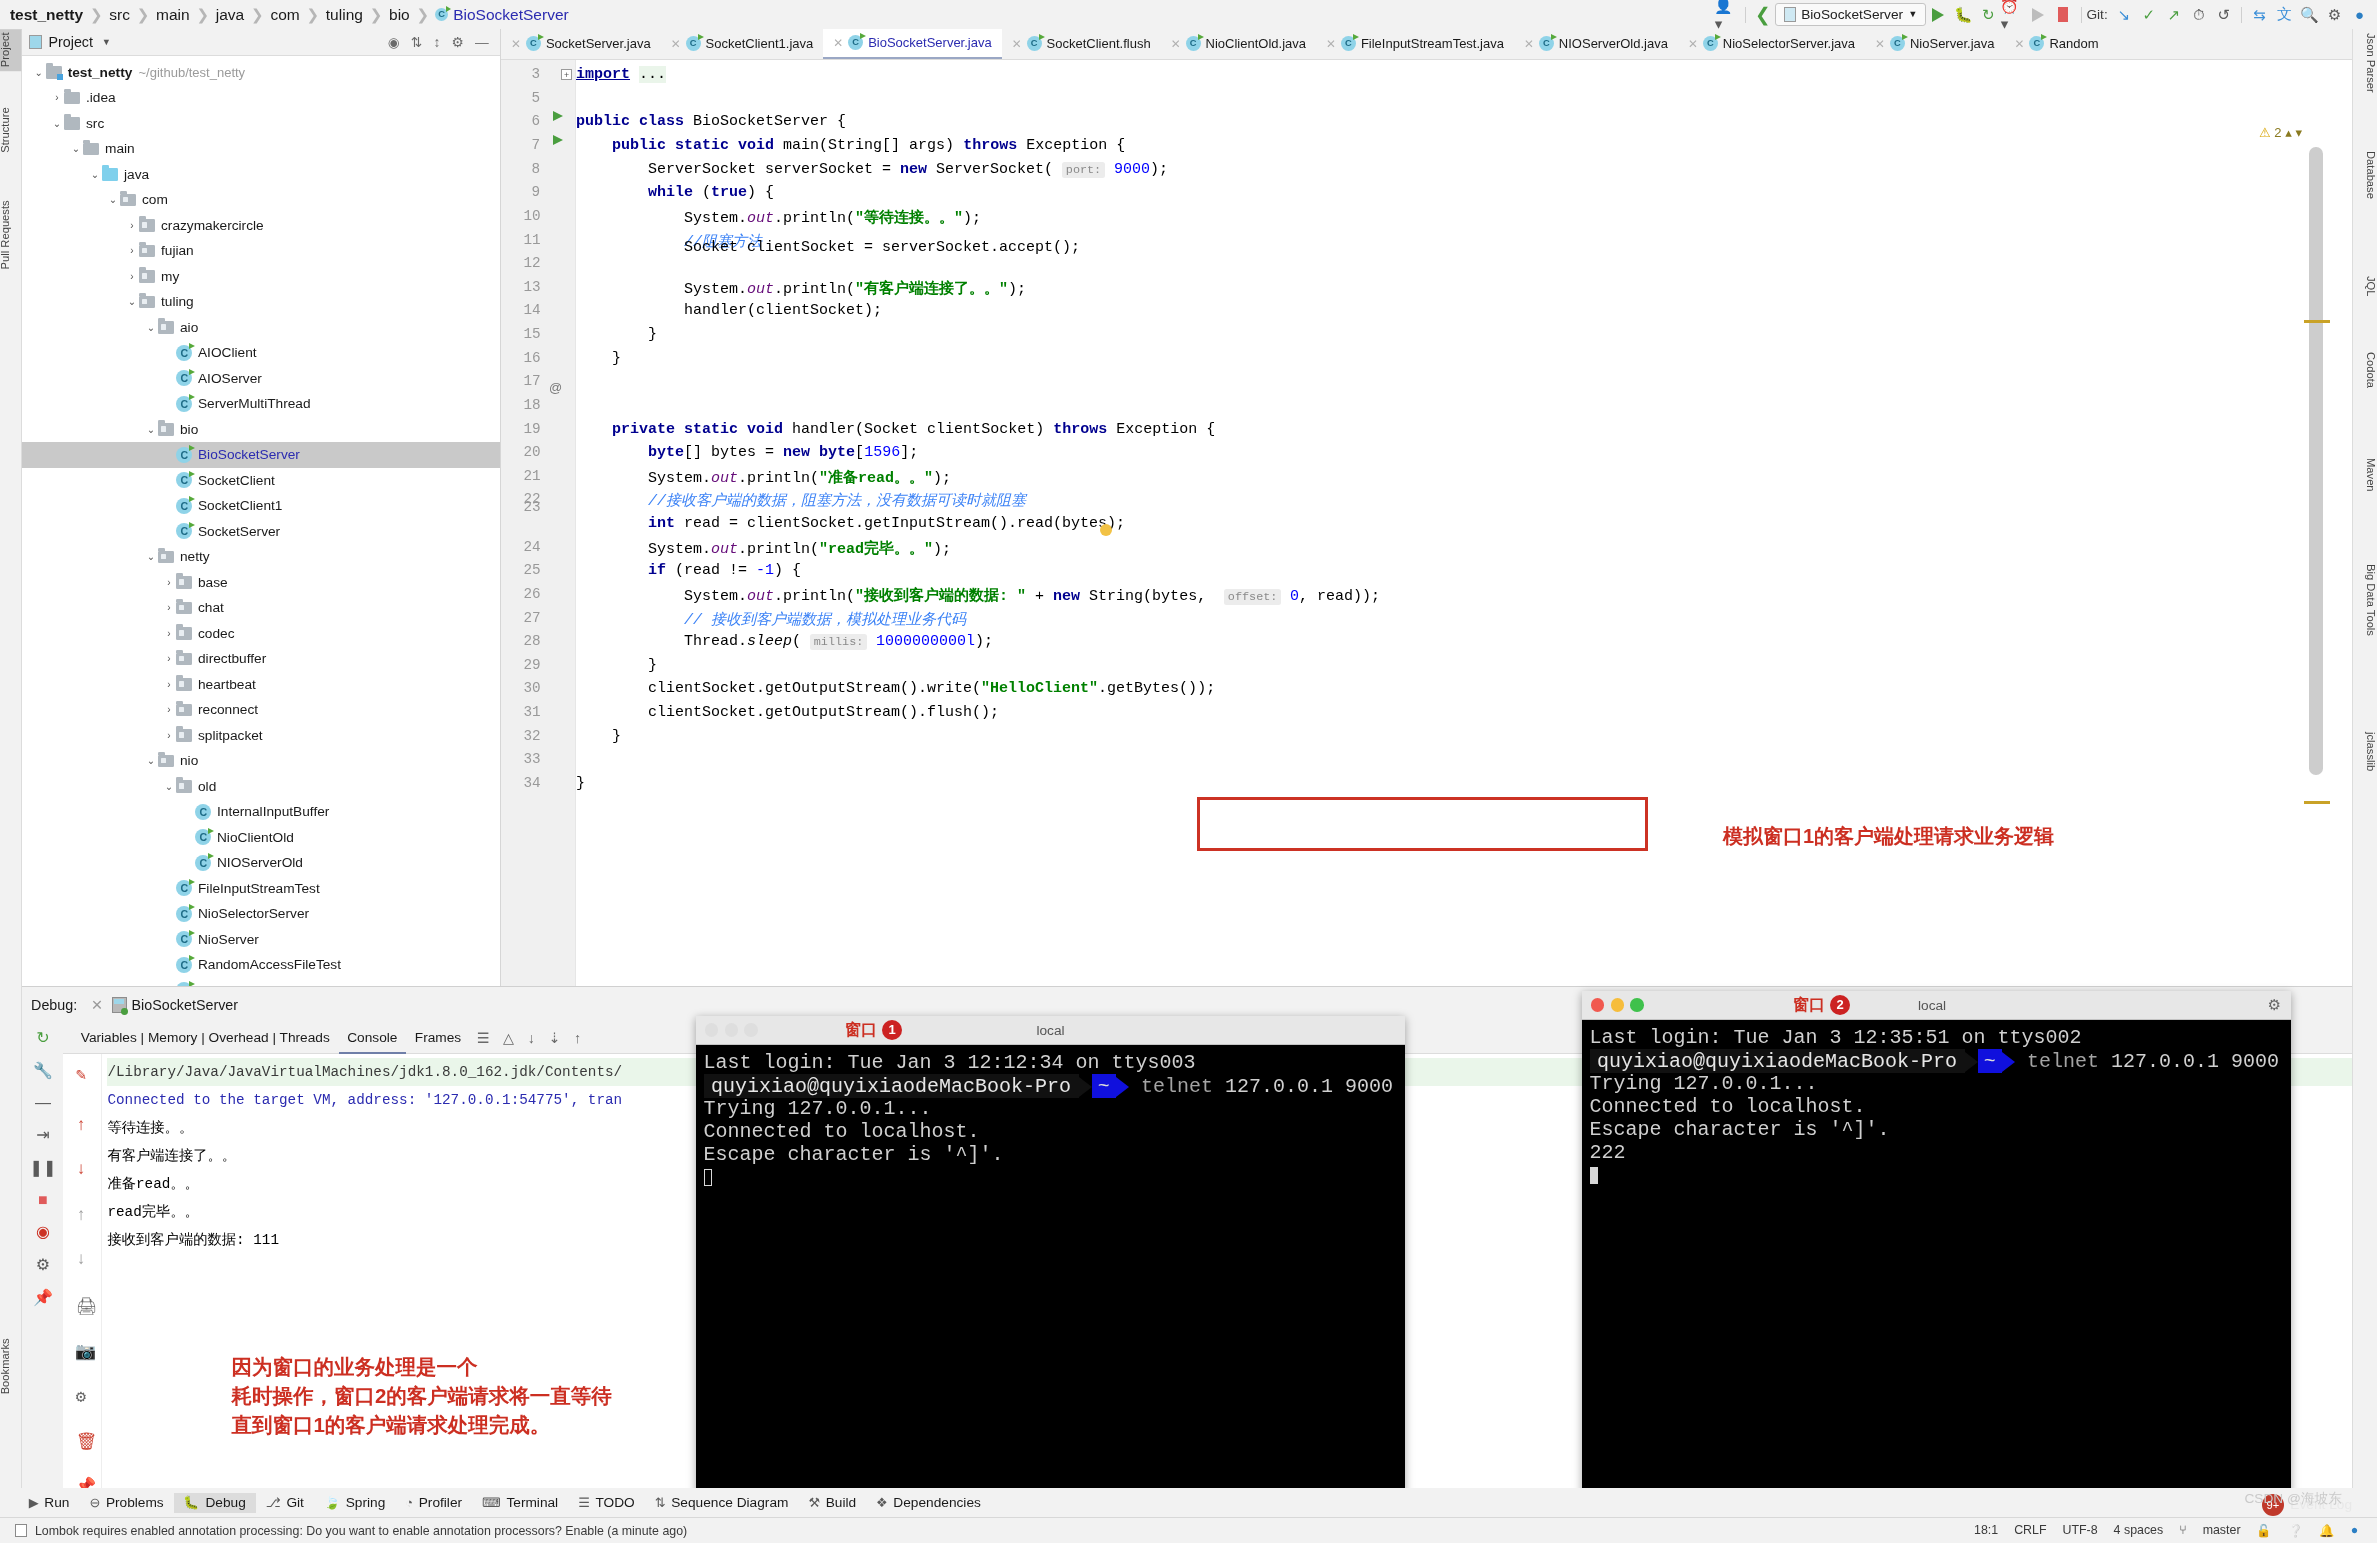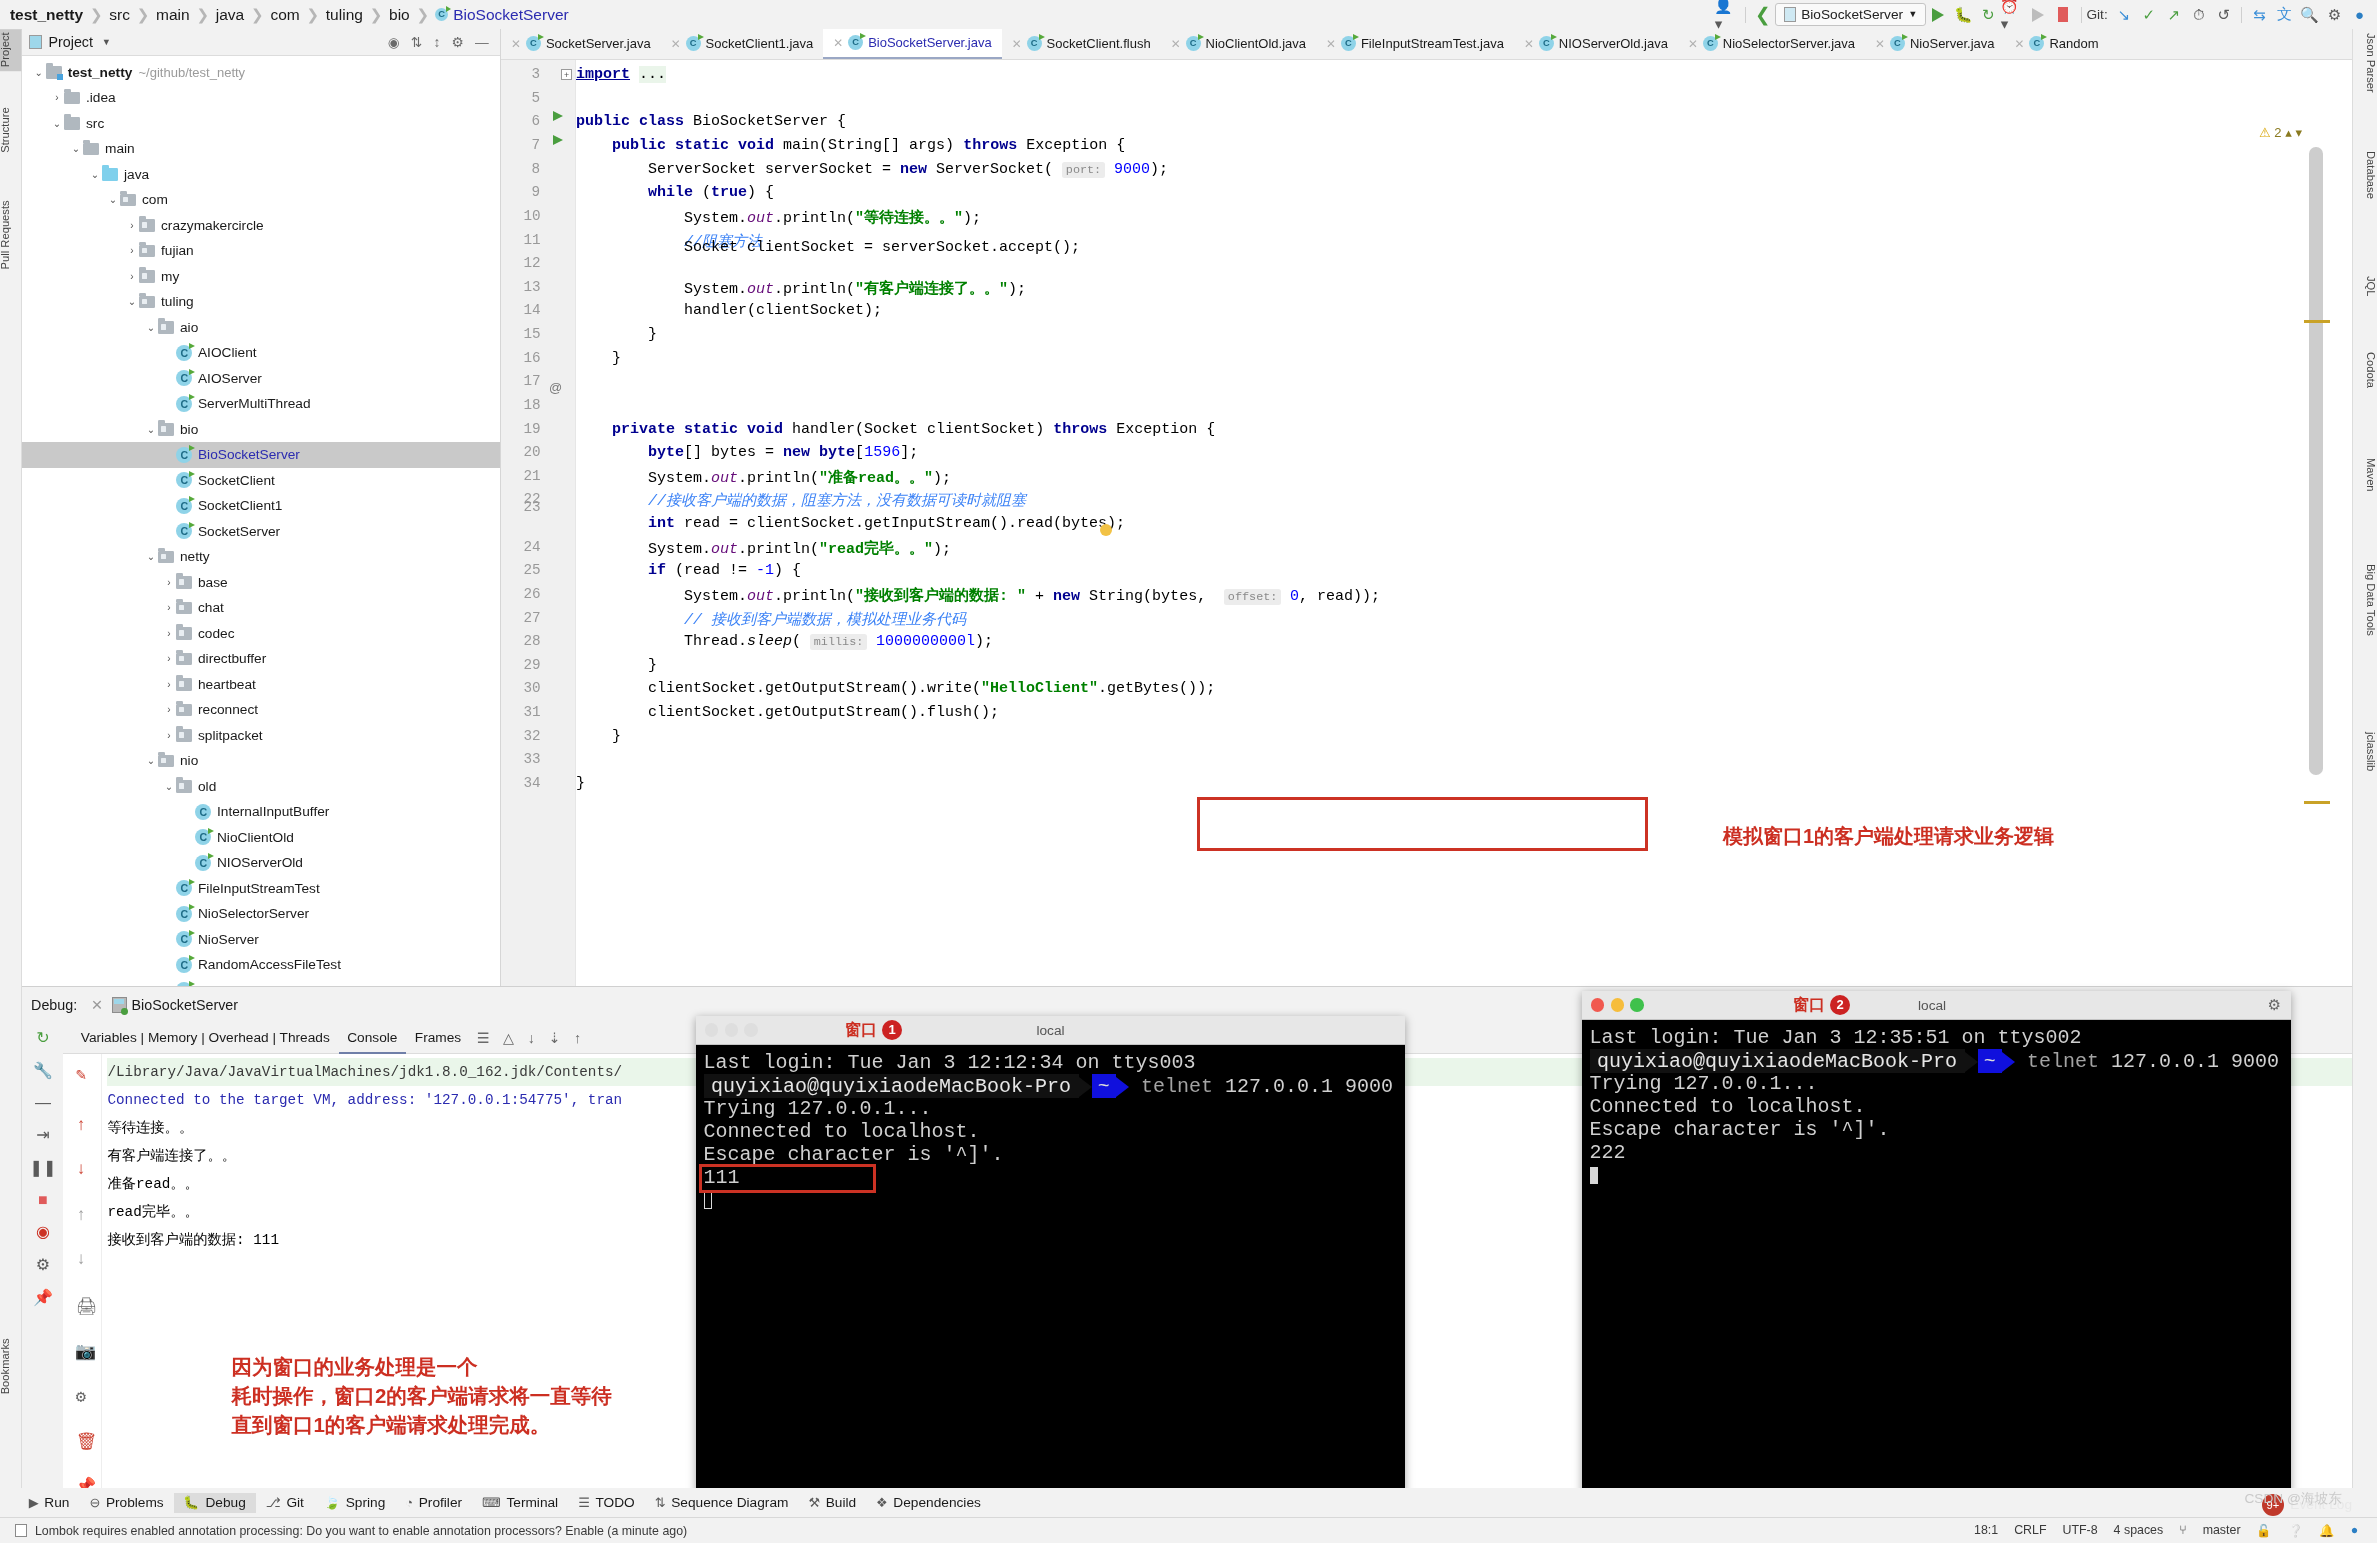--- a/index.html
+++ b/index.html
@@ -683,24 +683,20 @@
   <div class="termbody">
     <div>Last login: Tue Jan  3 12:12:34 on ttys003</div>
     <div>
       <span class="pprompt">quyixiao@quyixiaodeMacBook-Pro</span><span class="parrow"></span><span class="pblue">~</span><span class="pbluearr"></span>
       <span class="tgreen">telnet</span>
       <span>127.0.0.1 9000</span>
     </div>
     <div>Trying 127.0.0.1...</div>
     <div>Connected to localhost.</div>
     <div>Escape character is '^]'.</div>
-    <div style="position:relative;">
-      <span>111</span>
-      <span class="redbox" style="left:-5px; top:-1.9px; width:177px; height:29px;"></span>
-    </div>
     <div><span class="caret-out"></span></div>
   </div>
 </div>
 
 <div class="term" style="left:1582px; top:991px; width:709px; height:535px;">
   <div class="termbar">
     <span class="dot" style="background:#f1594f;"></span>
     <span class="dot" style="background:#f6bd3b;"></span>
     <span class="dot" style="background:#3fc14c;"></span>
     <span class="winbadge" style="left:211px;">

